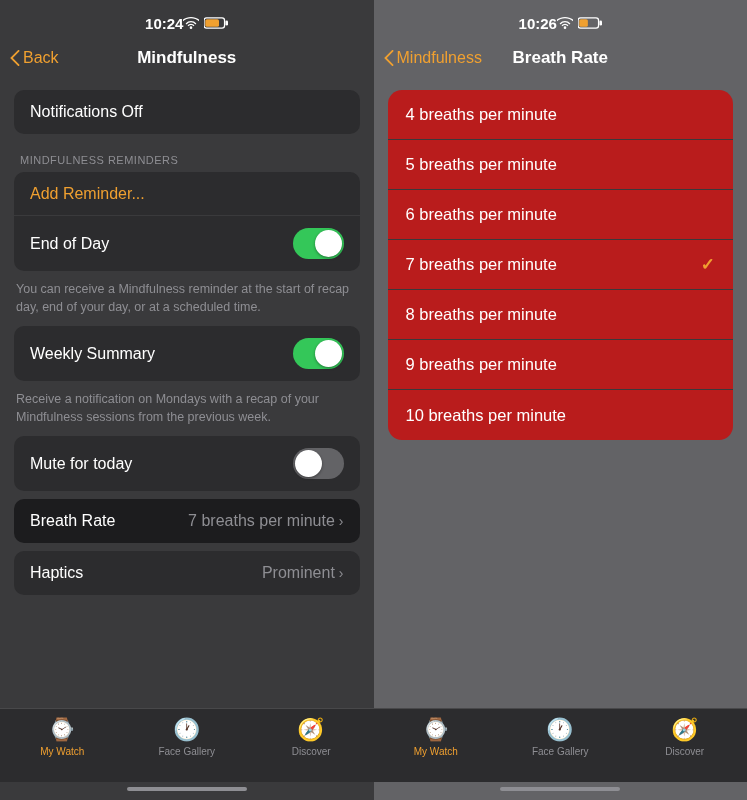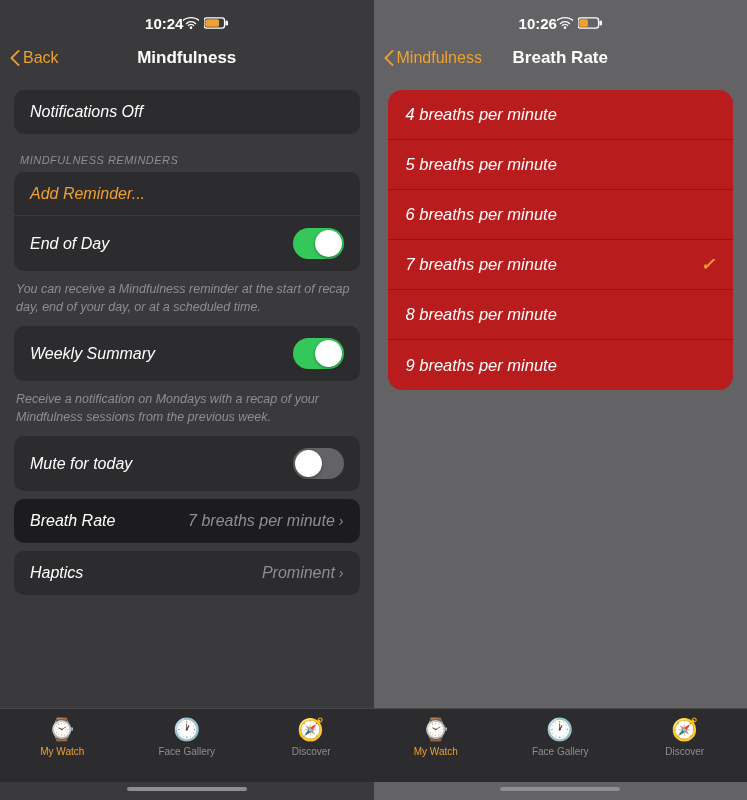--- a/index.html
+++ b/index.html
@@ -69,21 +69,20 @@
       font-size: 17px;
       font-weight: 600;
       color: #fff;
     }
 
     
     .scroll-content {
       flex: 1;
       overflow-y: auto;
       padding: 0 0 20px 0;
-      font-style: italic;
     }
     .scroll-content::-webkit-scrollbar { display: none; }
 
     
     .section-label {
       font-size: 11px;
       font-weight: 500;
       color: #8e8e93;
       text-transform: uppercase;
       letter-spacing: 0.5px;
@@ -393,20 +392,23 @@
       <div class="picker-row">
         <span class="picker-row-text">7 breaths per minute</span>
         <span class="picker-check">✓</span>
       </div>
       <div class="picker-row">
         <span class="picker-row-text">8 breaths per minute</span>
       </div>
       <div class="picker-row">
         <span class="picker-row-text">9 breaths per minute</span>
       </div>
+      <div class="picker-row">
+        <span class="picker-row-text">10 breaths per minute</span>
+      </div>
 
     </div>
   </div>
 
   <div class="tab-bar">
     <div class="tab-item">
       <span class="tab-icon">⌚</span>
       <span class="tab-label tab-label-active">My Watch</span>
     </div>
     <div class="tab-item">

